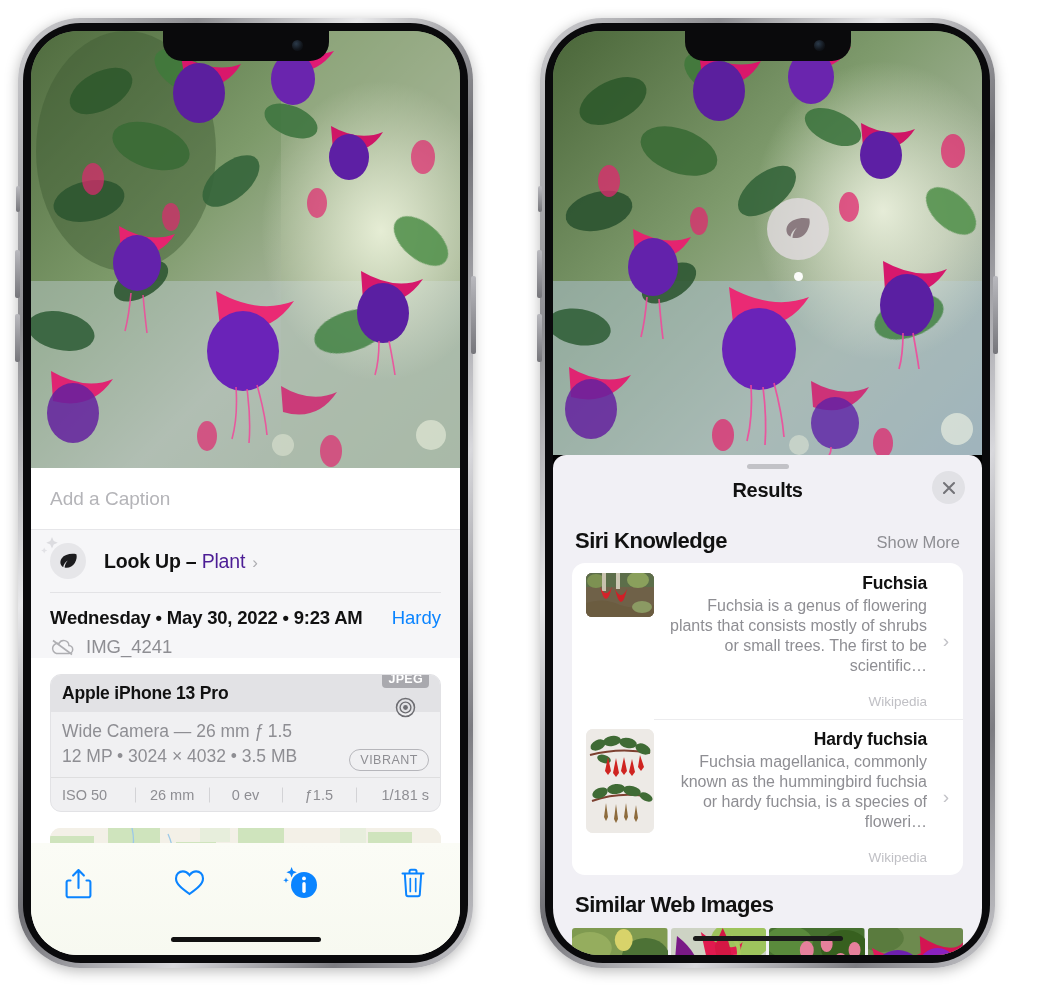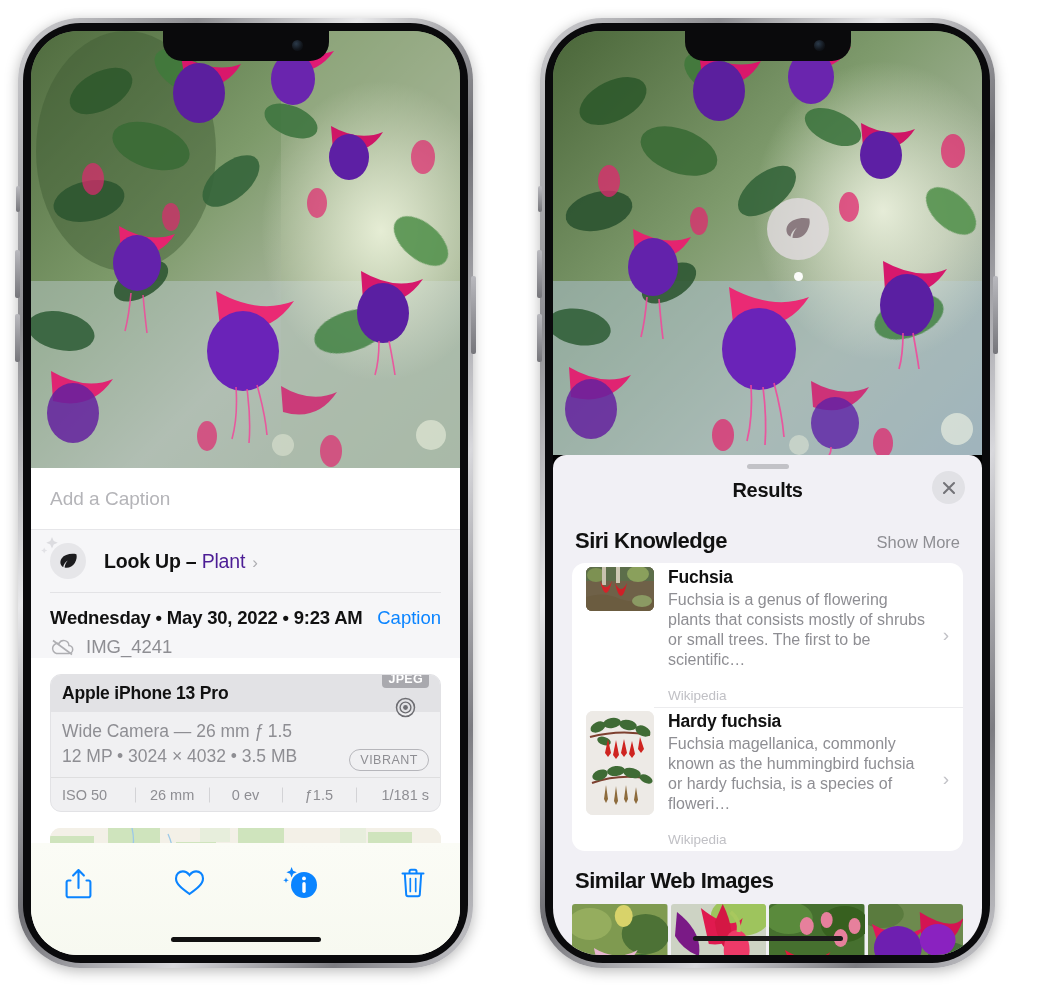--- a/index.html
+++ b/index.html
@@ -147,21 +147,21 @@
     position:absolute;right:17px;top:2px;width:33px;height:33px;border-radius:50%;
     background:#e1e1e5;display:flex;align-items:center;justify-content:center;
   }
   .sec-hd{
     display:flex;align-items:baseline;justify-content:space-between;
     padding:17px 22px 9px;
   }
   .sec-t{font-size:22px;font-weight:700;color:#111;letter-spacing:-.5px;}
   .sec-more{font-size:16.5px;color:#8e8e93;}
   .kcard{margin:0 19px;background:#fff;border-radius:13px;overflow:hidden;}
-  .krow{display:flex;padding:4px 14px;position:relative;}
+  .krow{display:flex;padding:10px 14px;position:relative;text-align:right;}
   .krow+.krow::before{
     content:"";position:absolute;left:82px;right:0;top:0;height:1px;background:#ececee;
   }
   .kthumb{flex:0 0 auto;border-radius:6px;overflow:hidden;position:relative;}
   .kthumb.wide{width:68px;height:44px;background:#7b6a4a;}
   .kthumb.tall{width:68px;height:104px;background:#eceae6;border-radius:7px;}
   .ktxt{margin-left:14px;flex:1;min-width:0;padding-right:22px;}
   .ktitle{font-size:17.5px;font-weight:700;color:#111;letter-spacing:-.2px;}
   .kdesc{font-size:16px;line-height:20px;color:#8e8e93;margin-top:2px;}
   .ksrc{font-size:13.5px;color:#c0c0c5;margin-top:18px;}
@@ -291,21 +291,21 @@
             <div class="lookup-txt">
               <span>Look Up – </span><span class="sub">Plant</span><span class="chev-sm">›</span>
             </div>
           </div>
           <div class="hr" style="margin:0"></div>
         </div>
 
         <div class="meta">
           <div class="metarow">
             <div class="date">Wednesday • May 30, 2022 • 9:23 AM</div>
-            <div class="adjust">Caption</div>
+            <div class="adjust">Hardy</div>
           </div>
           <div class="fileline">
             <svg width="25" height="18" viewBox="0 0 25 18">
               <path d="M6.5 15.5 h12 a4 4 0 0 0 .4-8 a5.2 5.2 0 0 0 -9.9-2 a3.8 3.8 0 0 0 -2.5 10 z" fill="none" stroke="#aeaeb2" stroke-width="1.5"></path>
               <line x1="3" y1="2.5" x2="22" y2="16.5" stroke="#aeaeb2" stroke-width="1.6"></line>
             </svg>
             <div class="fname">IMG_4241</div>
           </div>
         </div>
 

